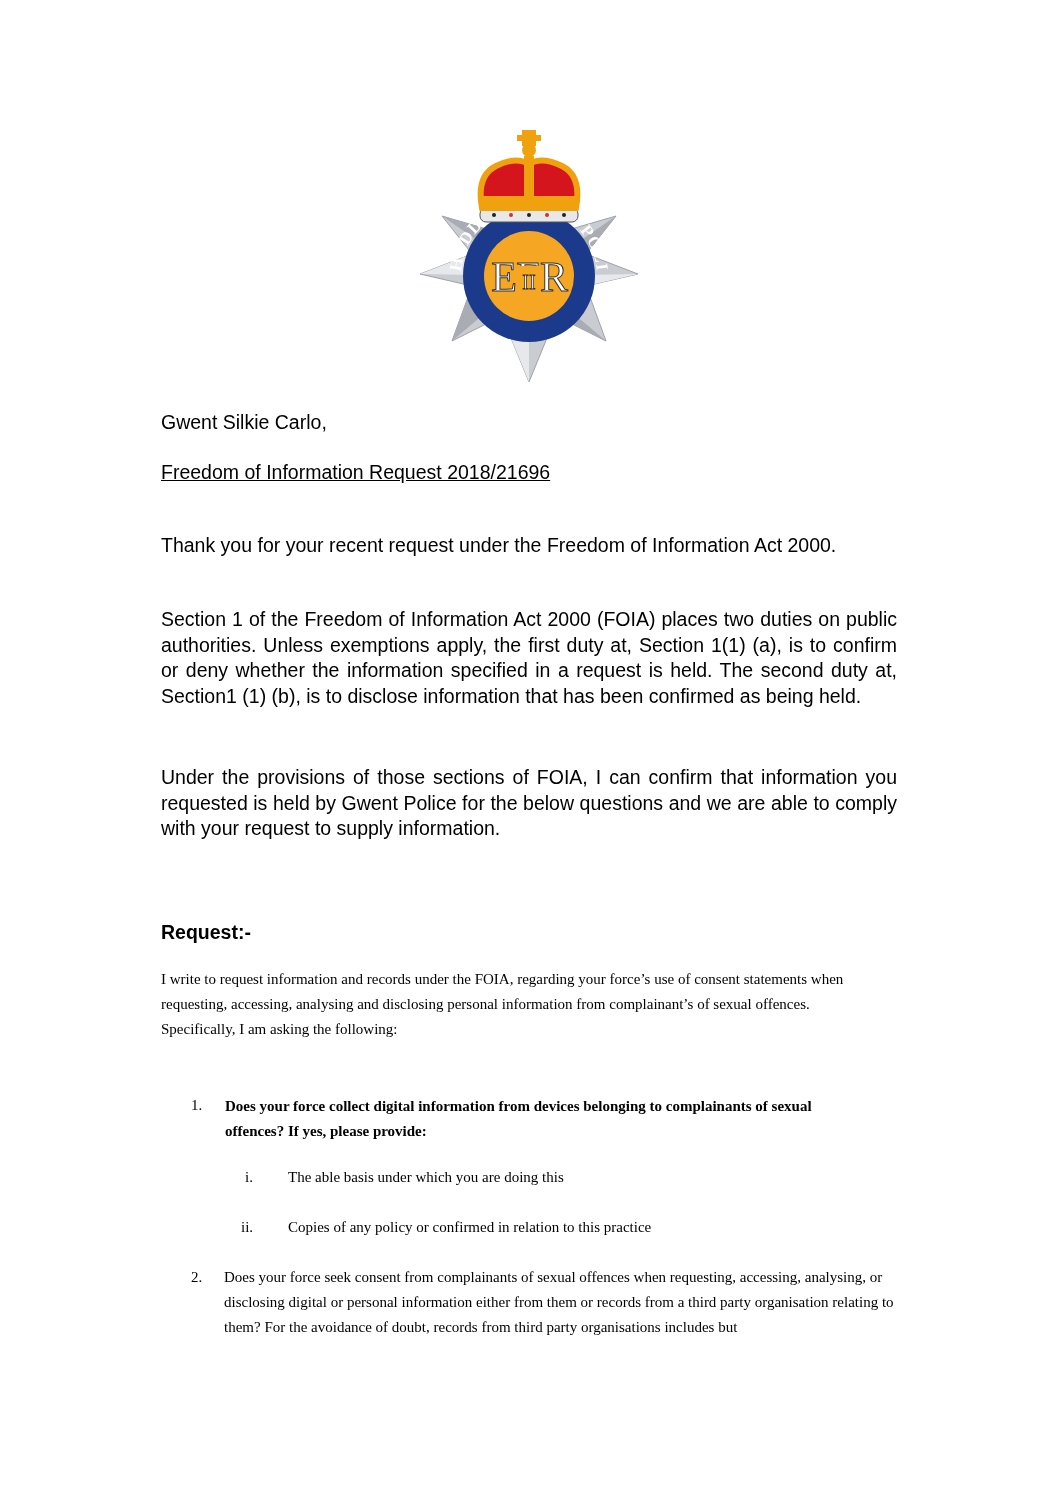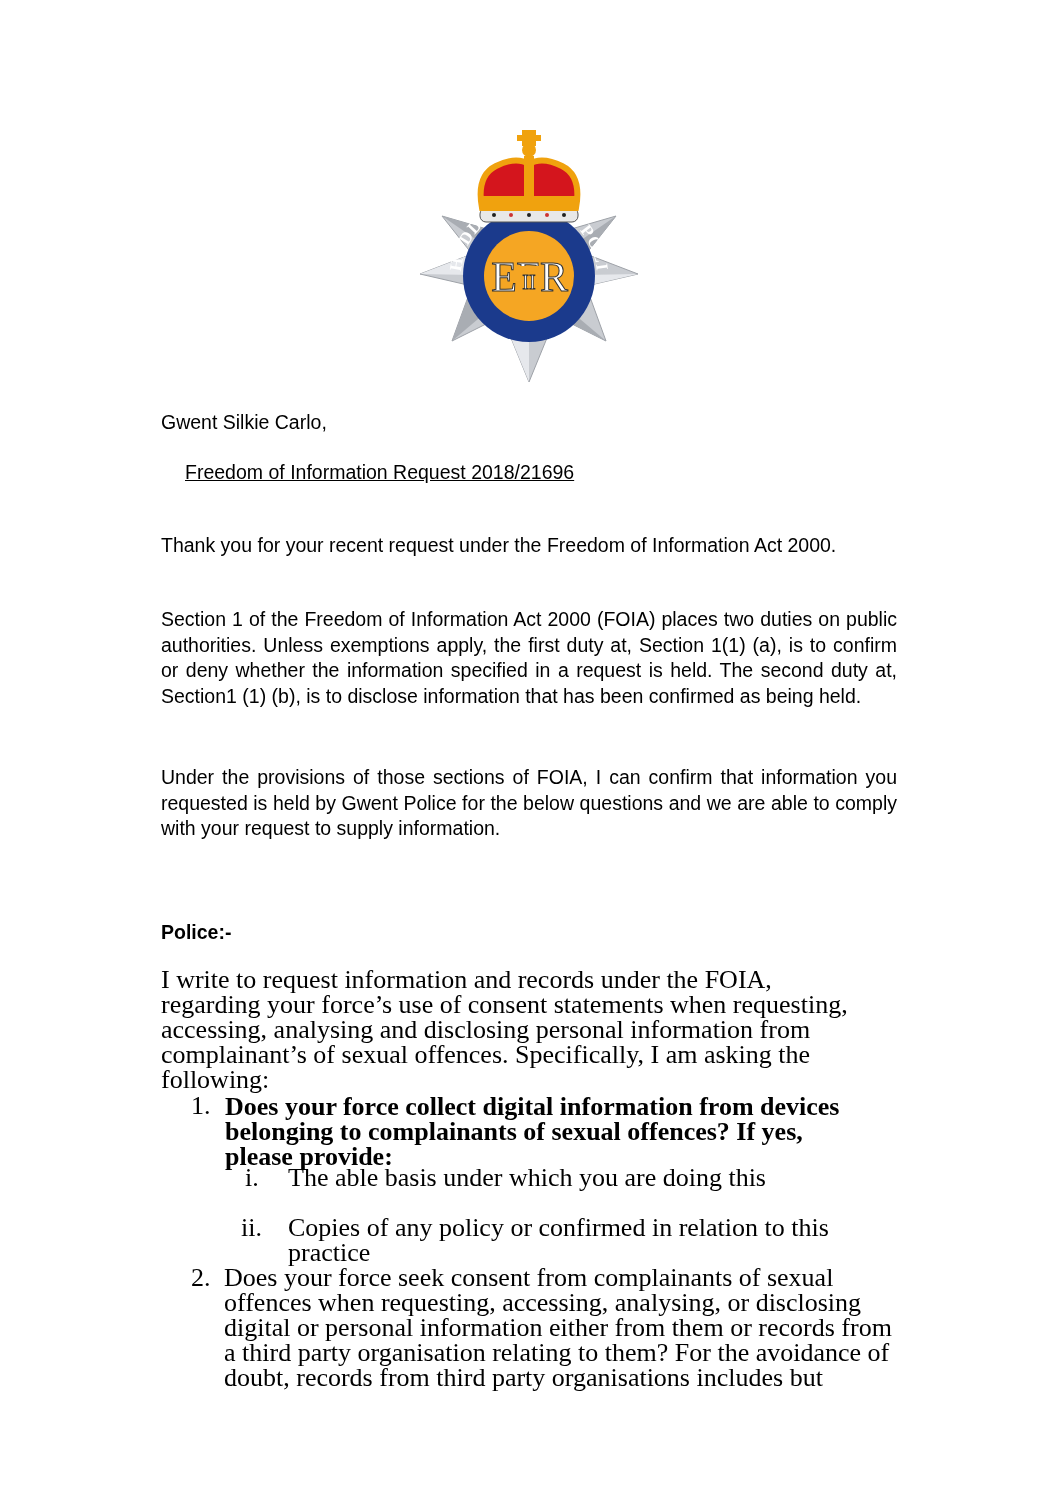--- a/index.html
+++ b/index.html
@@ -1,23 +1,23 @@
 <!DOCTYPE html>
 <html><head>
 <meta charset="utf-8">
 <style>
   html, body { margin: 0; padding: 0; background: #ffffff; }
   body { width: 1058px; height: 1497px; position: relative; overflow: hidden; color: #000; }
   .page { position: absolute; left: 0; top: 0; width: 1058px; height: 1497px; background: #fff; }
   .logo { position: absolute; left: 416px; top: 126px; width: 226px; height: 258px; }
   .sans { font-family: "Liberation Sans", sans-serif; font-size: 19.5px; line-height: 25.5px; }
-  .serif { font-family: "Liberation Serif", serif; font-size: 26px; line-height: 25px; }
+  .serif { font-family: "Liberation Serif", serif; font-size: 15px; line-height: 25px; }
   .block { position: absolute; left: 161px; width: 736px; margin: 0; }
   .justify { text-align: justify; }
-  .u { text-decoration: underline; margin-left: 24px; }
+  .u { text-decoration: underline; }
   .bold { font-weight: bold; }
   .li { position: absolute; }
   .num { position: absolute; }
 </style>
 </head>
 <body>
 
 <div class="page">
 
   <div class="logo">
@@ -73,21 +73,21 @@
 
   <p class="block sans u" style="top:460px;">Freedom of Information Request 2018/21696</p>
 
   <p class="block sans justify" style="top:533px;">Thank you for your recent request under the Freedom of Information Act 2000.</p>
 
   <p class="block sans justify" style="top:607px;">Section 1 of the Freedom of Information Act 2000 (FOIA) places two duties on public authorities.  Unless exemptions apply, the first duty at, Section 1(1) (a), is to confirm or deny whether the information specified in a request is held. The second duty at, Section1 (1) (b), is to disclose information that has been confirmed as being held.</p>
 
   <p class="block sans justify" style="top:765px;">Under the provisions of those sections of FOIA, I can confirm that information you requested is held by Gwent Police for the below questions and we are able to comply with your request to supply information.</p>
 
 
-  <p class="block sans bold" style="top:920px;">Police:-</p>
+  <p class="block sans bold" style="top:920px;">Request:-</p>
 
   <p class="block serif" style="top:967px; width:700px;">I write to request information and records under the FOIA, regarding your force’s use of consent statements when requesting, accessing, analysing and disclosing personal information from complainant’s of sexual offences. Specifically, I am asking the following:</p>
 
   <span class="num serif" style="left:191px; top:1093px;">1.</span>
   <p class="li serif" style="left:224px; top:1093px; width:620px; margin:1px;font-weight:bold;">Does your force collect digital information from devices belonging to complainants of sexual offences? If yes, please provide:</p>
 
   <span class="num serif" style="left:245px; top:1165px;">i.</span>
   <p class="li serif" style="left:288px; top:1165px; width:560px; margin:0;">The able basis under which you are doing this</p>
 
   <span class="num serif" style="left:241px; top:1215px;">ii.</span>

